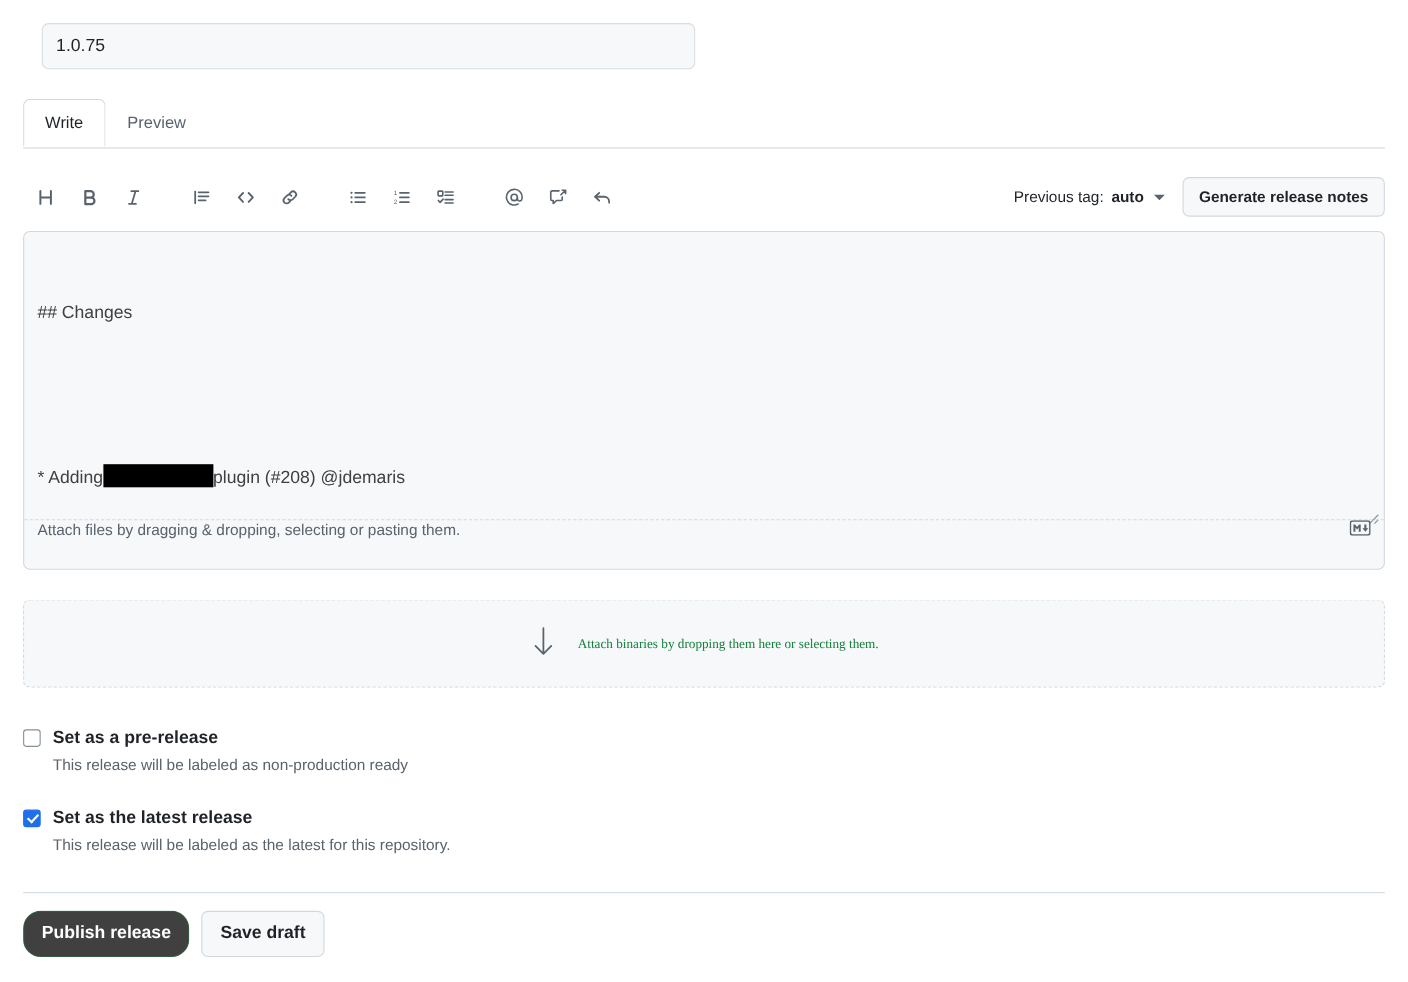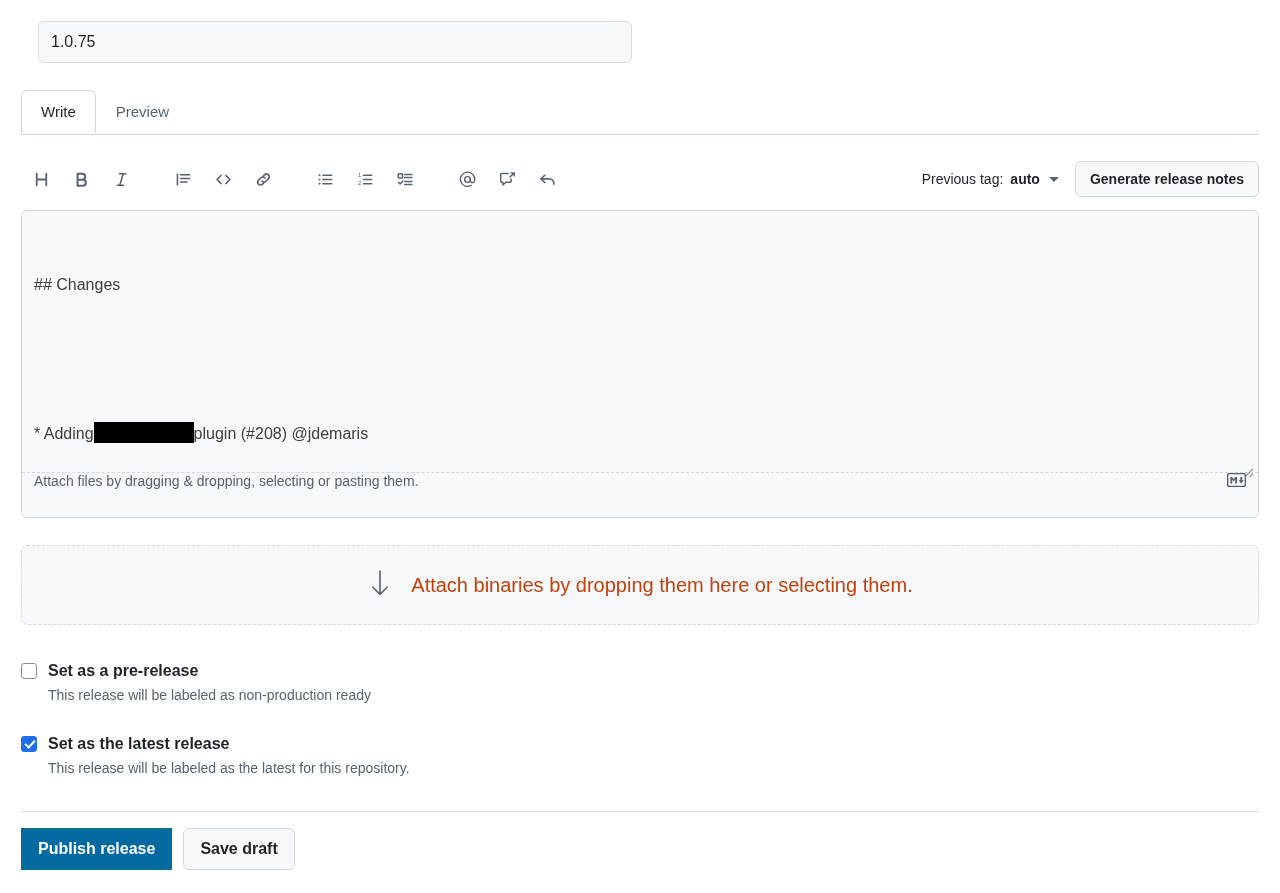--- a/index.html
+++ b/index.html
@@ -175,21 +175,21 @@
     height: 80px;
     background: #f6f8fa;
     border: 1px dashed #d1d9e0;
     border-radius: 6px;
     display: flex;
     align-items: center;
     justify-content: center;
     gap: 18px;
     cursor: pointer;
   }
-  .dropzone-text { font-size: 20px; color: #c2410c; }
+  .dropzone-text { font-size: 12px; color: #15803d; font-family: Liberation Serif, serif; }
 
   
   .opt { position: absolute; left: 21px; }
   .opt-pre { top: 662px; }
   .opt-latest { top: 735px; }
   .opt-row { display: flex; align-items: center; gap: 11px; }
   .cb {
     width: 16px; height: 16px;
     border-radius: 3px;
     border: 1px solid #868f99;
@@ -225,26 +225,26 @@
     background: #d1d9e0;
   }
   .actions {
     position: absolute;
     left: 21px;
     top: 828px;
     display: flex;
     gap: 11px;
   }
   .btn-publish {
-    background: #0369a1;
+    background: #404040;
     border: 1px solid rgba(31,136,61,0.4);
     color: #ffffff;
     font-size: 16px;
     font-weight: bold;
-    border-radius: 0;
+    border-radius: 16px;
     padding: 9px 16px;
     cursor: pointer;
     font-family: "Liberation Sans", sans-serif;
     line-height: 22px;
   }
   .btn-draft {
     background: #f6f8fa;
     border: 1px solid #d1d9e0;
     color: #1f2328;
     font-size: 16px;

